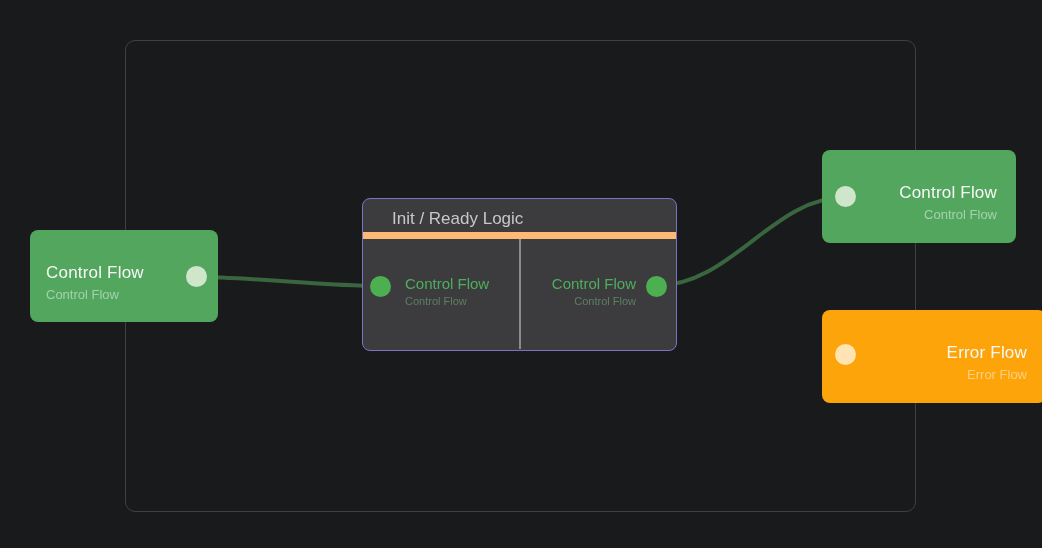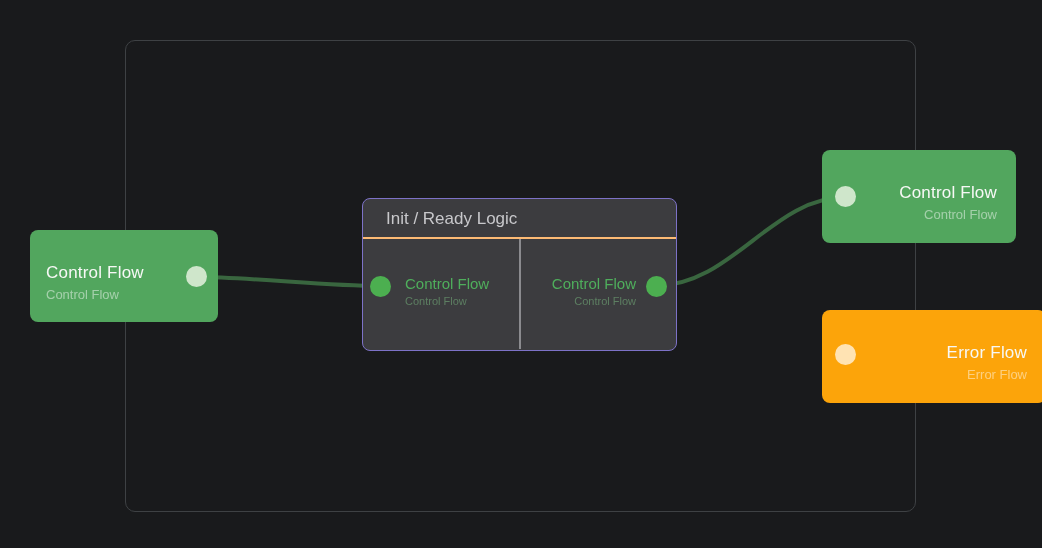--- a/index.html
+++ b/index.html
@@ -38,22 +38,22 @@
   
   .node-error { left:822px; top:310px; width:224px; height:93px; }
   .node-error .port { left:13px; top:34px; }
 
   
   .group-node {
     position:absolute; left:362px; top:198px; width:315px; height:153px;
     border:1.5px solid #7d72c7; border-radius:8px; background:#3c3c3f;
   }
   .group-header {
-    height:40px; line-height:39px; padding-left:23px;
-    font-size:17px; color:#c8c8cb; border-bottom:2px solid #fdba74;
+    height:40px; line-height:39px; padding-left:29px;
+    font-size:17px; color:#c8c8cb; border-bottom:7px solid #fdba74;
     white-space:nowrap; overflow:hidden;
   }
   .group-body { position:relative; height:110px; }
   .group-vdivider { position:absolute; left:156px; top:0; bottom:0; width:2px; background:#8b8b8f; }
   .group-cell { position:absolute; top:0; bottom:0; display:flex; flex-direction:column; justify-content:center; padding-bottom:6px; }
   .group-cell.in  { left:0; width:156px; padding-left:42px; }
   .group-cell.out { right:0; width:157px; padding-right:40px; text-align:right; }
   .group-cell .g-title { font-size:15px; line-height:21px; color:#4fae5c; }
   .group-cell .g-subtitle { font-size:11px; line-height:15px; color:#5d7f62; }
   .group-node .port { width:21px; height:21px; }

